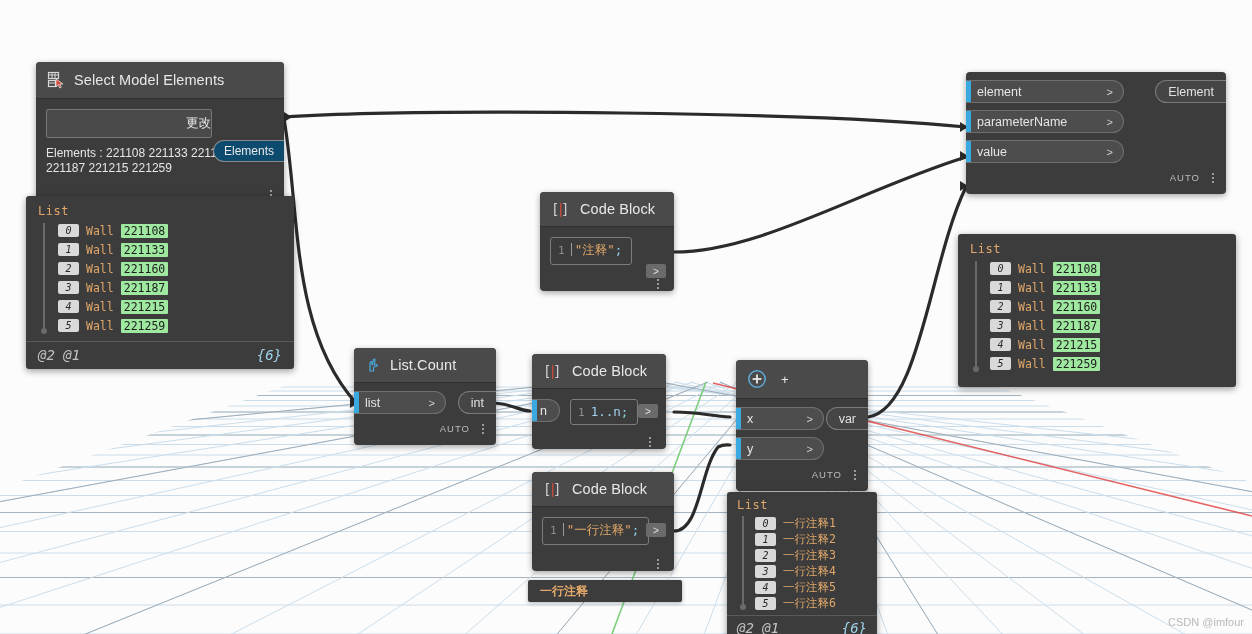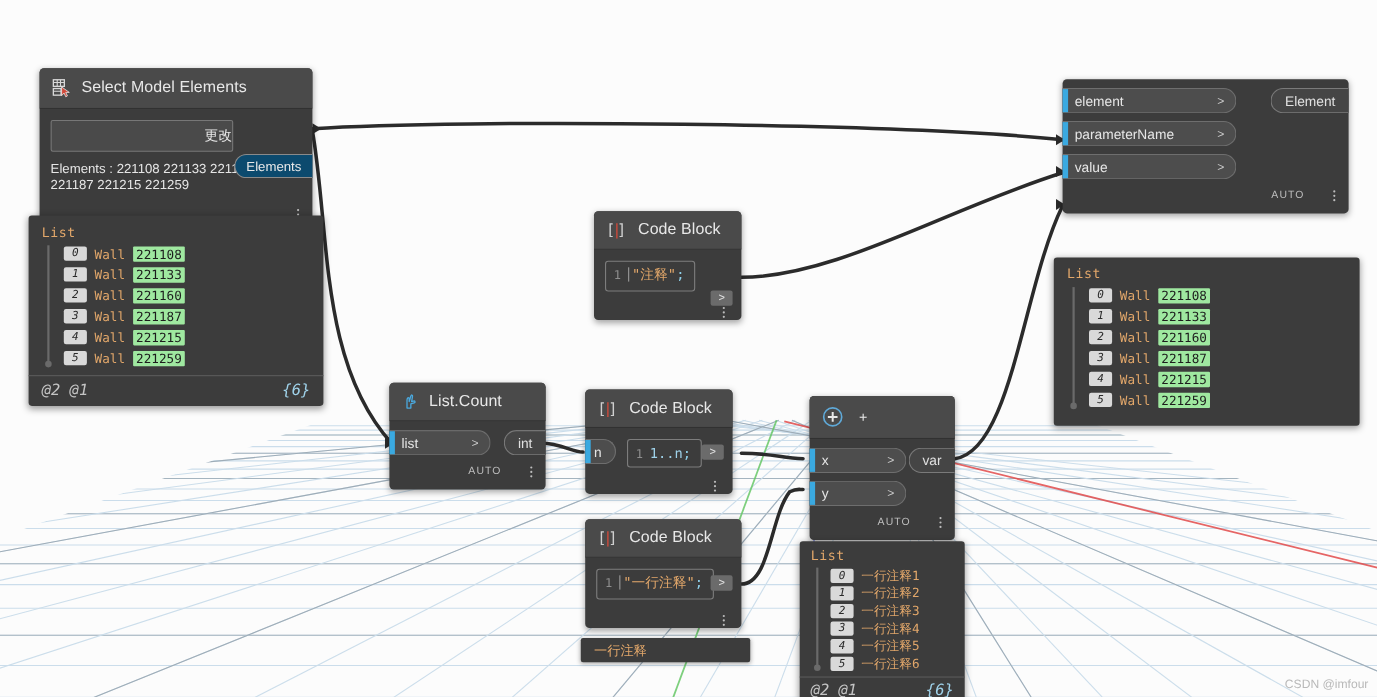--- a/index.html
+++ b/index.html
@@ -92,21 +92,21 @@
     padding: 0 12px;
     box-sizing: border-box;
     font-size: 12.5px;
     color: #e0e0e0;
   }
 
   .node-footer {
     display: flex;
     align-items: center;
     justify-content: flex-end;
-    gap: 26px;
+    gap: 12px;
     padding: 2px 12px 7px 12px;
     font-size: 9.5px;
     letter-spacing: 1px;
     color: #bdbdbd;
   }
   .kebab {
     display: inline-flex;
     flex-direction: column;
     gap: 2px;
     cursor: pointer;
@@ -267,20 +267,21 @@
     left: 528px; top: 580px;
     width: 154px; height: 22px;
     background: #3c3c3c;
     border-radius: 2px;
     display: flex; align-items: center;
     padding-left: 12px;
     box-sizing: border-box;
     color: #e2a76a;
     font-size: 12px;
     box-shadow: 0 1px 4px rgba(0,0,0,.3);
+    font-weight: bold;
   }
 
   #watermark {
     position: absolute;
     right: 8px; bottom: 6px;
     font-size: 11px;
     color: #b9b9b9;
   }
 
   svg.wires { position: absolute; left:0; top:0; pointer-events: none; }

